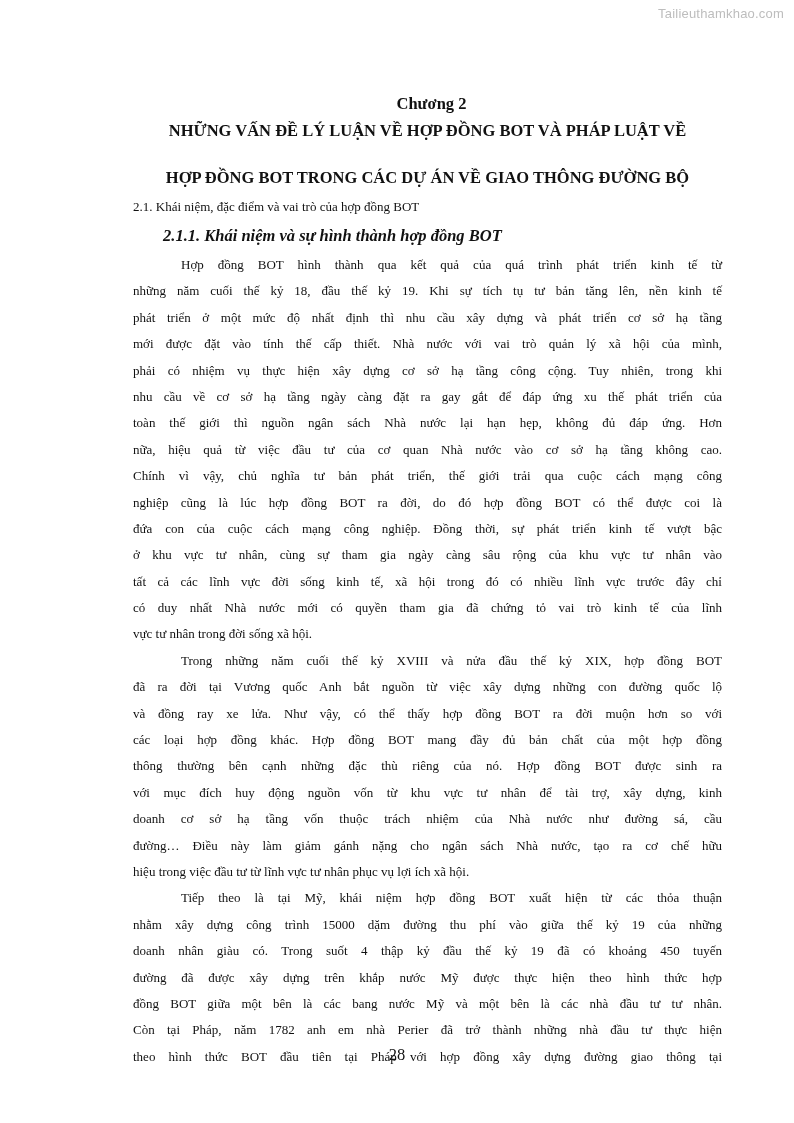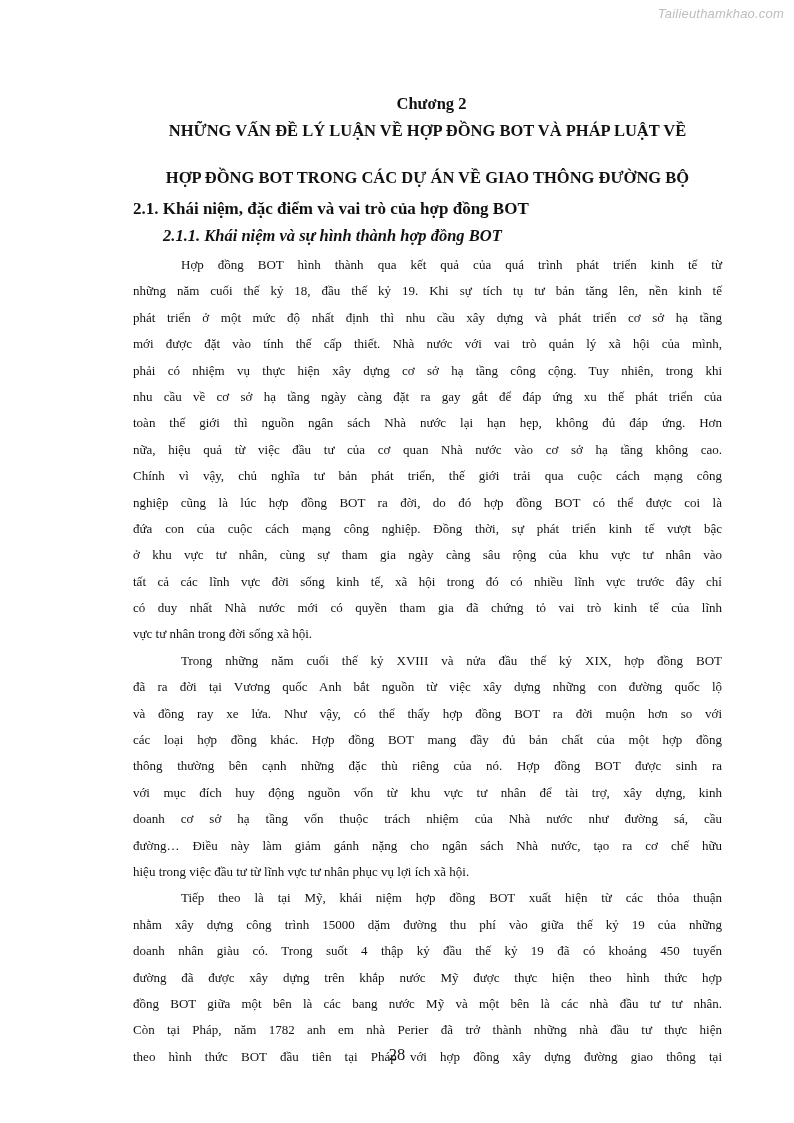--- a/index.html
+++ b/index.html
@@ -1,25 +1,25 @@
 <!DOCTYPE html>
 <html><head>
 <meta charset="utf-8">
 <style>
   html, body { margin: 0; padding: 0; background: #ffffff; }
   body { width: 794px; height: 1123px; position: relative; overflow: hidden;
          font-family: "Liberation Serif", "DejaVu Serif", serif; color: #111; }
   .watermark { position: absolute; top: 6px; right: 10px; font-family: "Liberation Sans", sans-serif;
-               font-size: 13px; color: #bdbdbd; letter-spacing: 0.2px; font-style: italic; }
+               font-size: 13px; color: #bdbdbd; letter-spacing: 0.2px; }
   .page { position: absolute; left: 133px; top: 0; width: 589px; }
   .center { text-align: center; font-weight: bold; }
   .ch-num { position: absolute; top: 94px; left: 4px; width: 100%; font-size: 16.5px; }
   .ch-title1 { position: absolute; top: 121px; left: 0; width: 100%; font-size: 16.5px; }
   .ch-title2 { position: absolute; top: 149px; left: 0; width: 100%; font-size: 16.5px; margin-top: 19px; }
-  .h2 { position: absolute; top: 199px; left: 0; font-weight: bold; font-size: 17px; }
+  .h2 { position: absolute; top: 199px; left: 0; font-weight: normal; font-size: 13px; }
   .h3 { position: absolute; top: 226px; left: 0; font-weight: bold; font-style: italic; font-size: 16.5px; margin-left: 30px; }
   .body { position: absolute; top: 252px; left: 0; width: 589px; font-size: 13px; }
   .line { height: 26.4px; line-height: 26.4px; text-align: justify; text-align-last: justify; white-space: nowrap; }
   .line span.t { display: inline-block; width: 100%; text-align: justify; text-align-last: justify; white-space: normal; }
   .line.last span.t { text-align-last: left; }
   .line.indent span.t { padding-left: 48px; width: calc(100% - 48px); }
   .pagenum { position: absolute; top: 1045px; left: 0; width: 794px; text-align: center; font-size: 16.5px; }
 </style>
 </head>
 <body>

